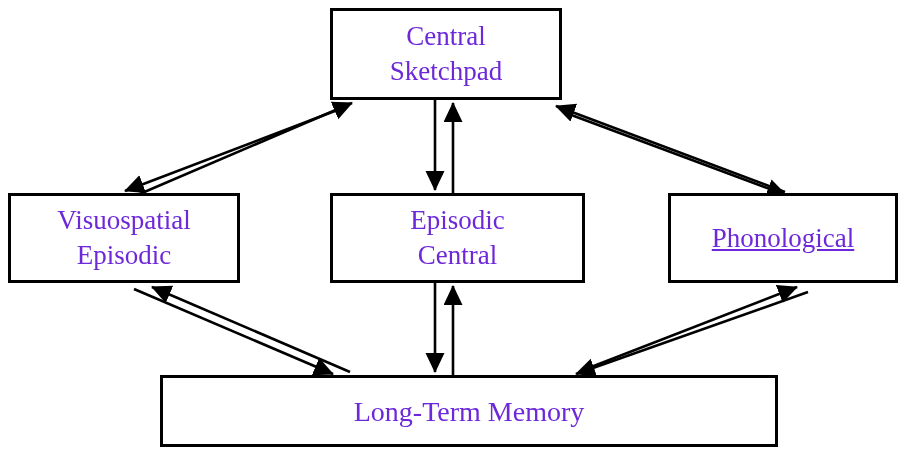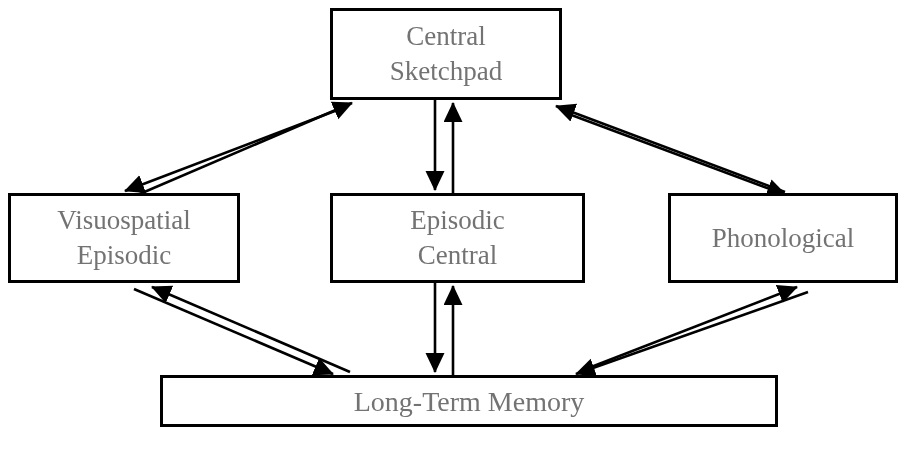--- a/index.html
+++ b/index.html
@@ -1,41 +1,41 @@
 <!DOCTYPE html>
 <html><head>
 <meta charset="utf-8">
 <style>
   html,body{margin:0;padding:0;background:#ffffff;}
   .canvas{
     position:relative;
     width:909px;height:456px;
     background:#ffffff;
     font-family:"Liberation Serif","DejaVu Serif",serif;
-    color:#737373;
+    color:#6d28d9;
     overflow:hidden;
     border-radius:30px;
   }
   .arrow-layer{position:absolute;left:0;top:0;width:909px;height:456px;}
   .box{
     position:absolute;
     box-sizing:border-box;
     border:3px solid #000000;
     background:#ffffff;
     display:flex;flex-direction:column;
     align-items:center;justify-content:center;
     text-align:center;
     font-size:27px;line-height:35px;
     white-space:nowrap;
   }
   .box-central    {left:330px;top:8px;  width:232px;height:92px;}
   .box-visuo      {left:8px;  top:193px;width:232px;height:90px;}
   .box-episodic   {left:330px;top:193px;width:255px;height:90px;}
-  .box-phono      {left:668px;top:193px;width:230px;height:90px;}
-  .box-ltm        {left:160px;top:375px;width:618px;height:52px;font-size:28px;padding-bottom:0;}
+  .box-phono      {left:668px;top:193px;width:230px;height:90px;text-decoration:underline;}
+  .box-ltm        {left:160px;top:375px;width:618px;height:72px;font-size:28px;padding-bottom:0;}
   .arrow-layer line{stroke:#000000;stroke-width:2.6;}
 </style>
 </head>
 <body>
 
 <div class="canvas">
 
   <svg class="arrow-layer" width="909" height="456" viewBox="0 0 909 456" aria-hidden="true">
     <defs>
       <marker id="ah" markerUnits="userSpaceOnUse" markerWidth="24" markerHeight="22" refX="19" refY="9.5" orient="auto">

